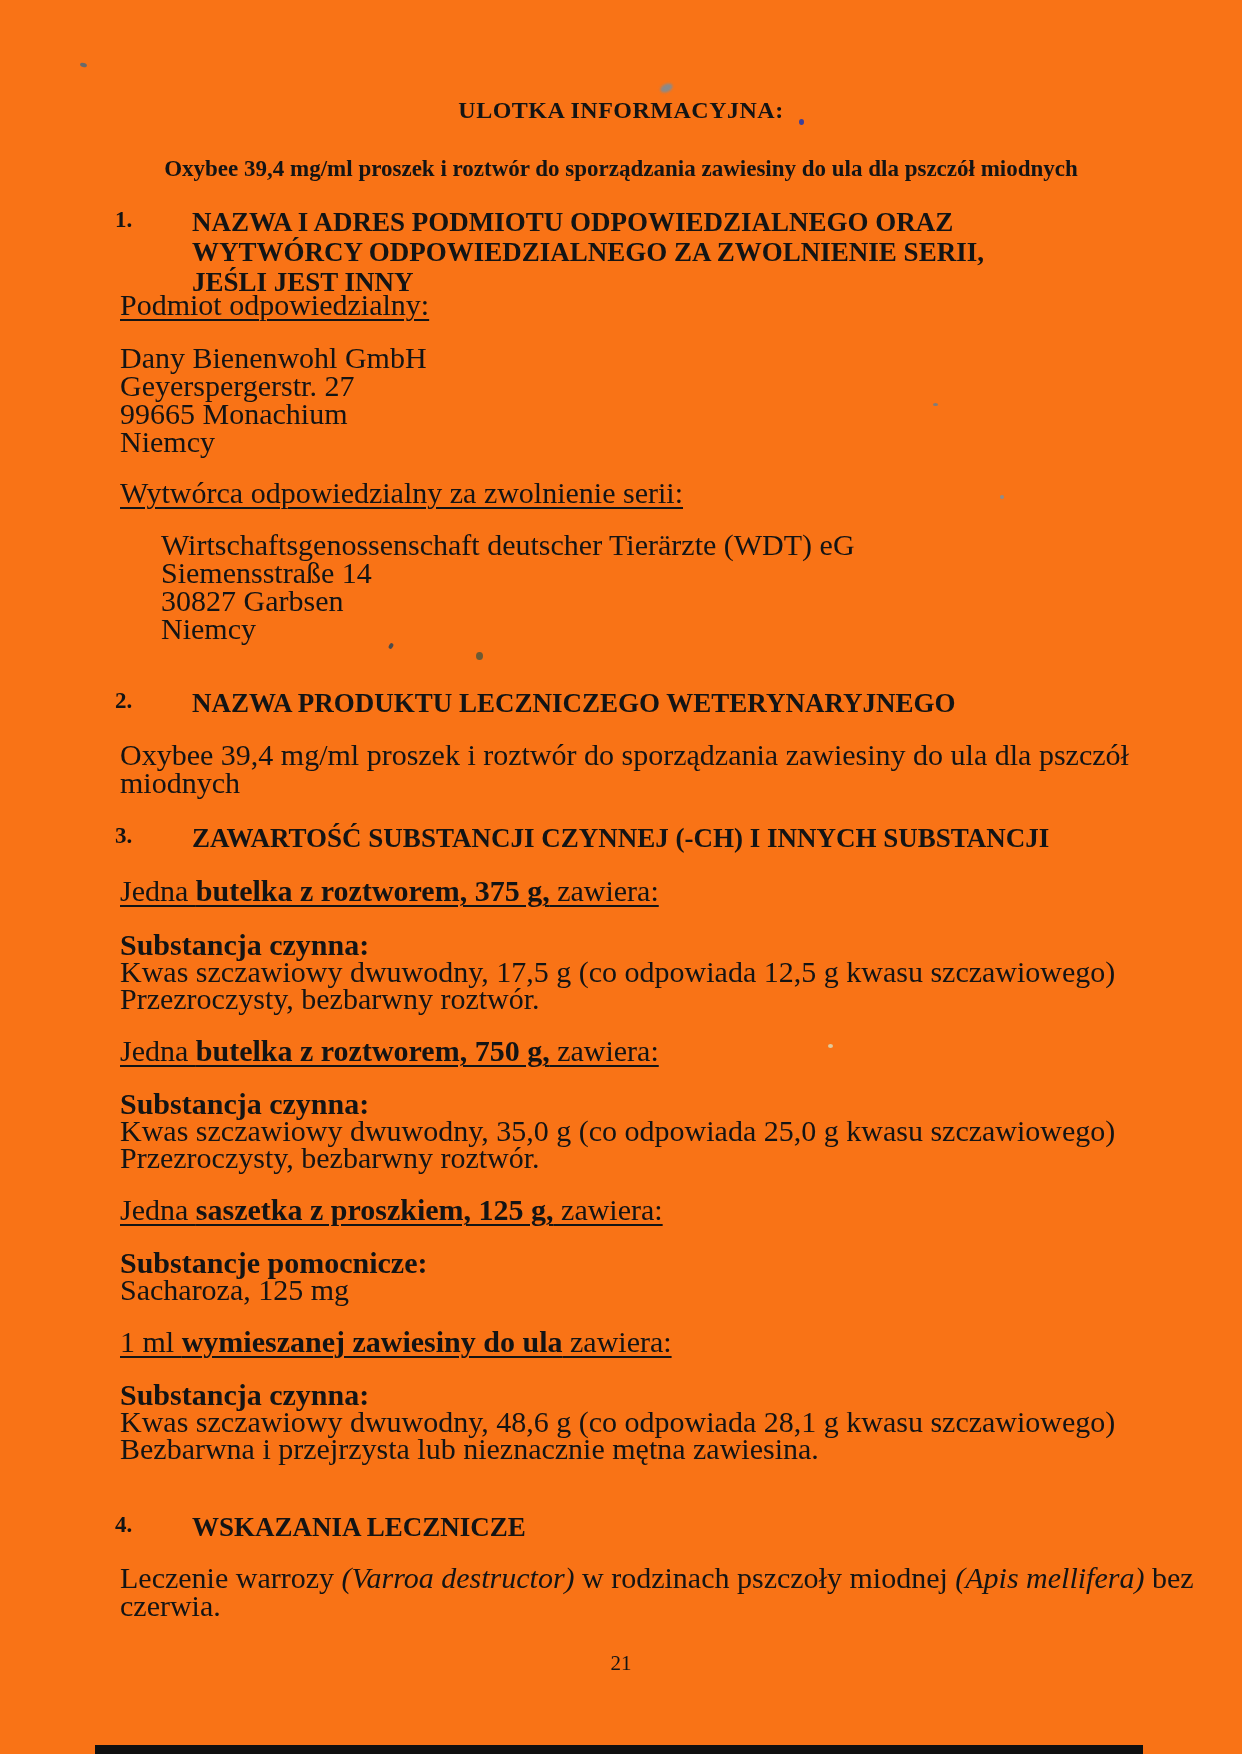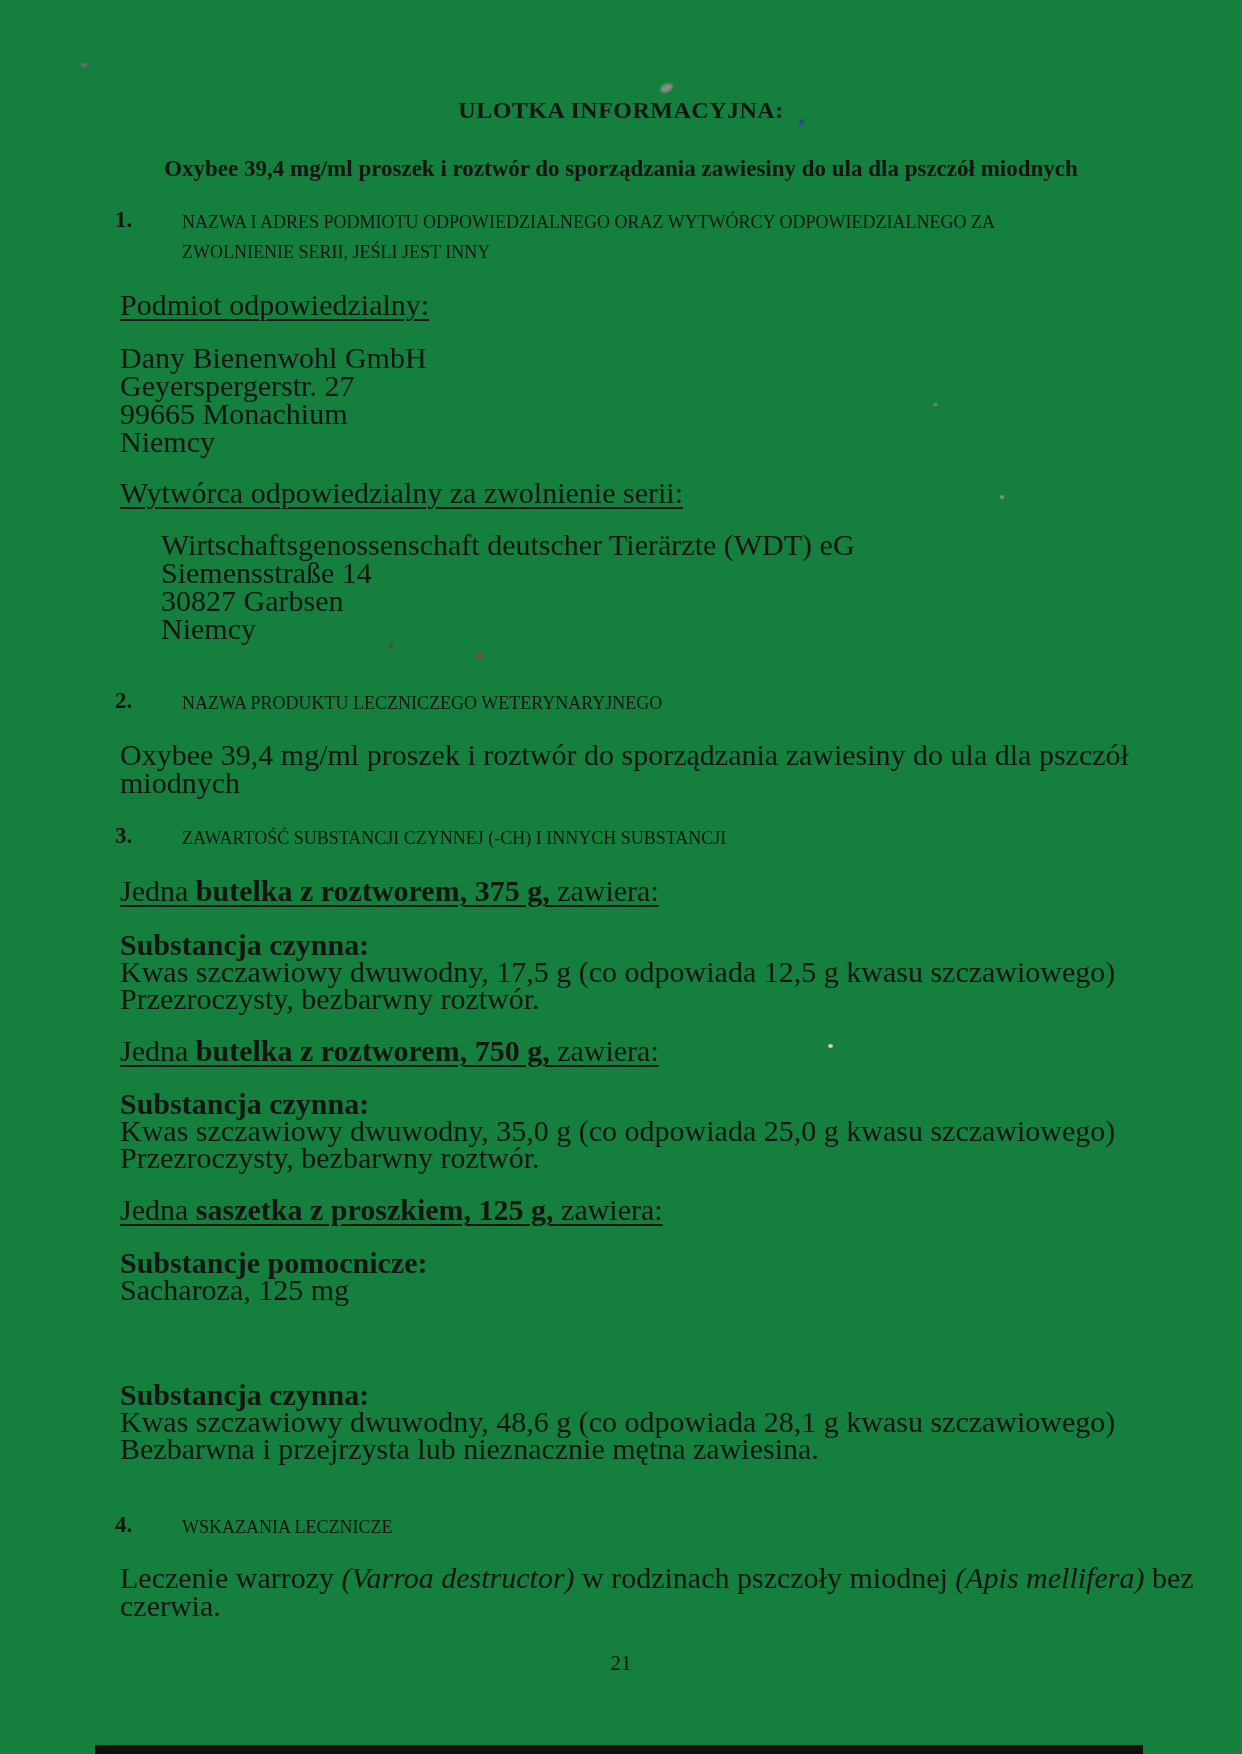--- a/index.html
+++ b/index.html
@@ -1,31 +1,31 @@
 <!DOCTYPE html>
 <html><head>
 <meta charset="utf-8">
 <style>
   html,body{margin:0;padding:0;background:#e8e8e8;}
   .page{
     position:relative;
     width:1242px;height:1754px;
-    background:#15803d;
+    background:#f97316;
     font-family:"Liberation Serif","DejaVu Serif",serif;
     color:#141414;
     overflow:hidden;
     margin:0 auto;
   }
   .abs{position:absolute;}
   .center{left:0;width:1242px;text-align:center;}
   .body-text{font-size:30px;line-height:28px;}
   .title{font-size:24px;font-weight:bold;letter-spacing:.5px;}
   .subtitle{font-size:23px;font-weight:bold;}
   .sec-num{font-size:23px;font-weight:bold;left:115px;}
-  .sec-head{font-size:18px;font-weight:normal;left:182px;line-height:30px;}
+  .sec-head{font-size:27px;font-weight:bold;left:192px;line-height:30px;}
   .ul-line{text-decoration:underline;text-decoration-thickness:2px;text-underline-offset:4px;}
   .bold{font-weight:bold;}
   .italic{font-style:italic;}
   .addr div{height:28px;}
   .pagenum{font-size:21px;}
   .bottom-bar{left:95px;bottom:0;width:1048px;height:9px;background:#101010;}
   
   .speck{position:absolute;border-radius:50%;}
   .s1{left:80px;top:63px;width:7px;height:4px;background:#6a6a6a;transform:rotate(18deg);}
   .s2{left:660px;top:84px;width:13px;height:8px;background:#8a8a8a;filter:blur(1px);transform:rotate(-25deg);}
@@ -90,20 +90,21 @@
 
   <div class="abs body-text ul-line" style="left:120px;top:1037px;"><span>Jedna </span><span class="bold">butelka z roztworem, 750 g,</span><span> zawiera:</span></div>
   <div class="abs body-text bold" style="left:120px;top:1090px;">Substancja czynna:</div>
   <div class="abs body-text" style="left:120px;top:1117px;">Kwas szczawiowy dwuwodny, 35,0 g (co odpowiada 25,0 g kwasu szczawiowego)</div>
   <div class="abs body-text" style="left:120px;top:1144px;">Przezroczysty, bezbarwny roztwór.</div>
 
   <div class="abs body-text ul-line" style="left:120px;top:1196px;"><span>Jedna </span><span class="bold">saszetka z proszkiem, 125 g,</span><span> zawiera:</span></div>
   <div class="abs body-text bold" style="left:120px;top:1249px;">Substancje pomocnicze:</div>
   <div class="abs body-text" style="left:120px;top:1276px;">Sacharoza, 125 mg</div>
 
+  <div class="abs body-text ul-line" style="left:120px;top:1328px;"><span>1 ml </span><span class="bold">wymieszanej zawiesiny do ula</span><span> zawiera:</span></div>
   <div class="abs body-text bold" style="left:120px;top:1381px;">Substancja czynna:</div>
   <div class="abs body-text" style="left:120px;top:1408px;">Kwas szczawiowy dwuwodny, 48,6 g (co odpowiada 28,1 g kwasu szczawiowego)</div>
   <div class="abs body-text" style="left:120px;top:1435px;">Bezbarwna i przejrzysta lub nieznacznie mętna zawiesina.</div>
 
   <div class="abs sec-num" style="top:1512px;">4.</div>
   <div class="abs sec-head" style="top:1512px;">WSKAZANIA LECZNICZE</div>
 
   <div class="abs body-text" style="left:120px;top:1564px;"><span>Leczenie warrozy </span><span class="italic">(Varroa destructor)</span><span> w rodzinach pszczoły miodnej </span><span class="italic">(Apis mellifera)</span><span> bez czerwia.</span></div>
 
   <div class="abs center pagenum" style="top:1651px;">21</div>

